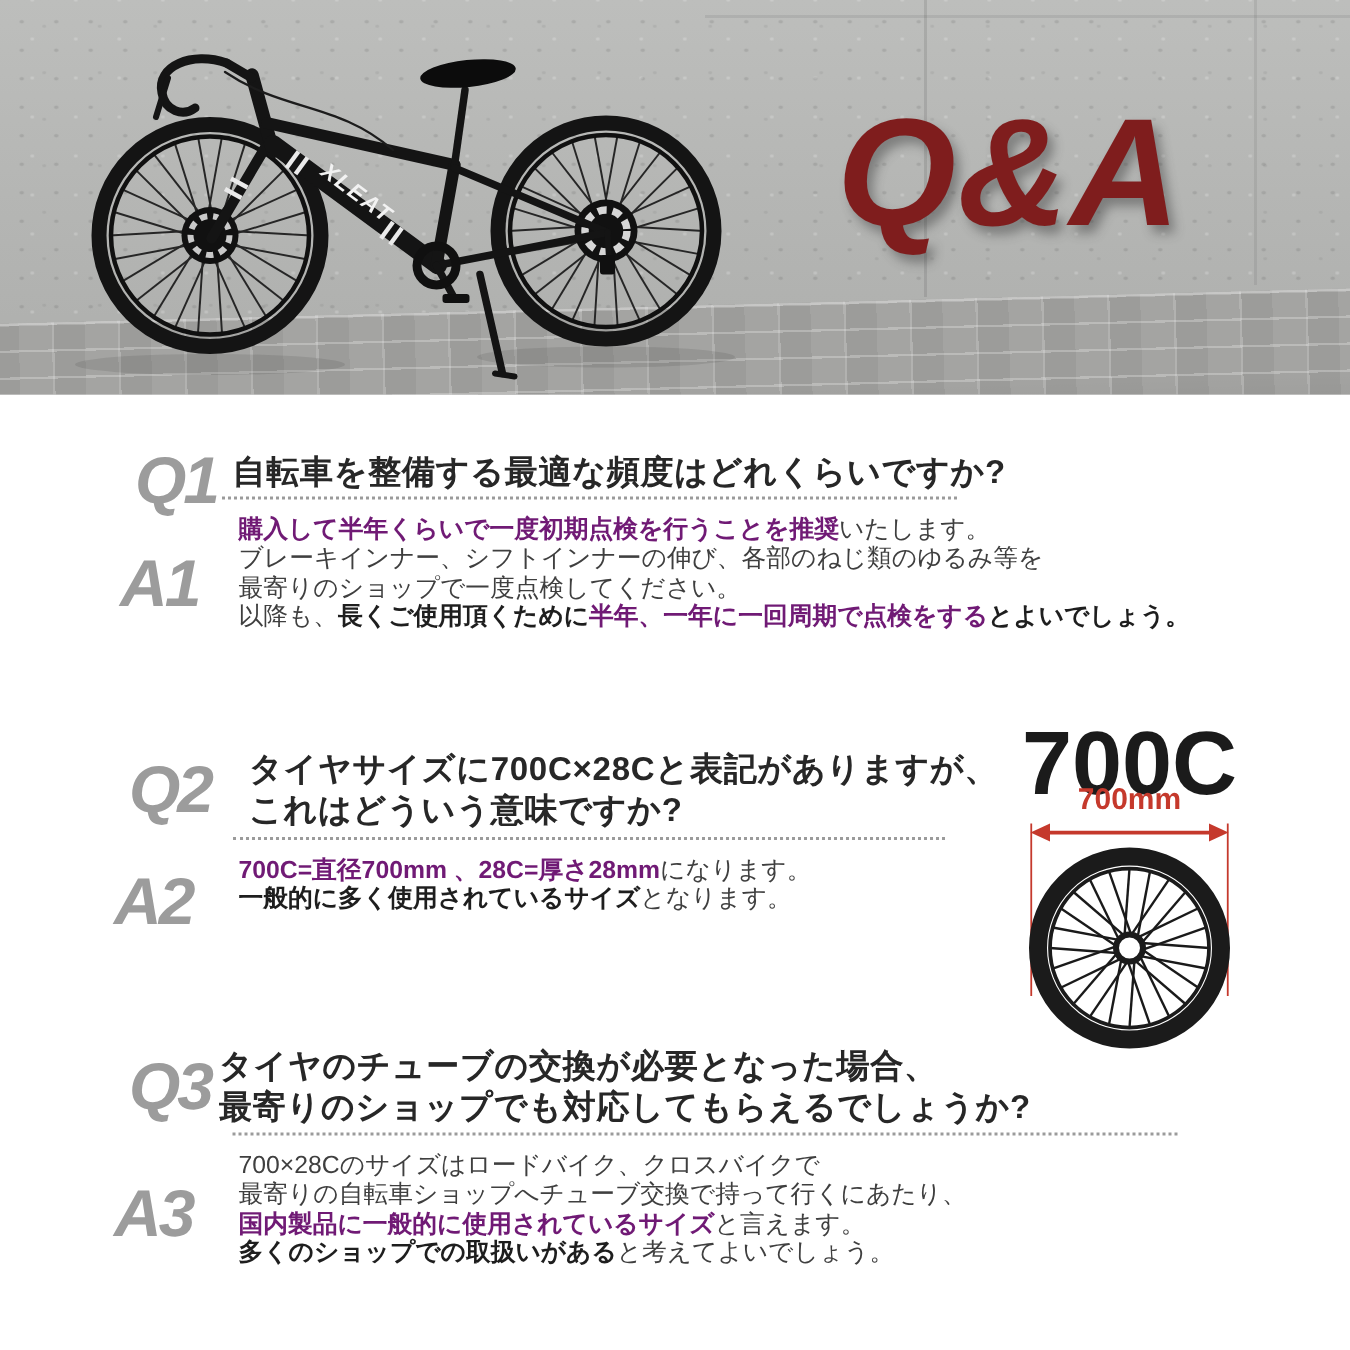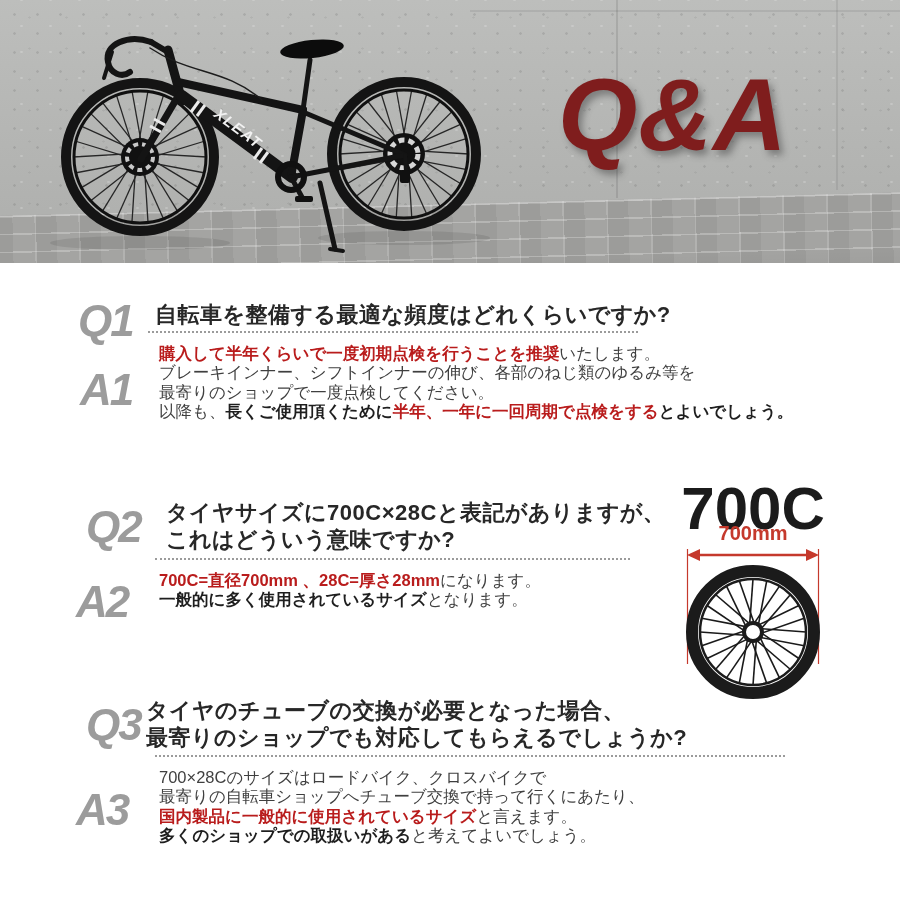--- a/index.html
+++ b/index.html
@@ -37,24 +37,24 @@
 
   
   .qlabel,.alabel{position:absolute;font-size:44px;line-height:1;font-weight:bold;
     font-style:italic;color:#9c9c9c;letter-spacing:-2px;}
   .question{position:absolute;margin:0;font-size:22px;line-height:27px;font-weight:bold;
     color:#272727;letter-spacing:.5px;white-space:nowrap;}
   .dotted{position:absolute;height:0;border-top:2px dotted #9b9b9b;}
   .answers{position:absolute;font-size:16.5px;line-height:19.4px;white-space:nowrap;}
   .seg-normal{color:#3f3f3f;}
   .seg-bold{color:#1e1e1e;font-weight:bold;}
-  .seg-red{color:#b91c1c;font-weight:bold;}
-
-  
-  .q1-label{left:78px;top:299px;}
+  .seg-red{color:#701a75;font-weight:bold;}
+
+  
+  .q1-label{left:90px;top:299px;}
   .q1-heading{left:155px;top:301px;}
   .d1{left:148px;top:331px;width:490px;}
   .a1-label{left:80px;top:368px;}
   .a1-text{left:159px;top:344px;}
   
   .q2-label{left:86px;top:505px;}
   .q2-heading{left:166px;top:499px;}
   .d2{left:155px;top:558px;width:475px;}
   .a2-label{left:76px;top:580px;}
   .a2-text{left:159px;top:571px;}

